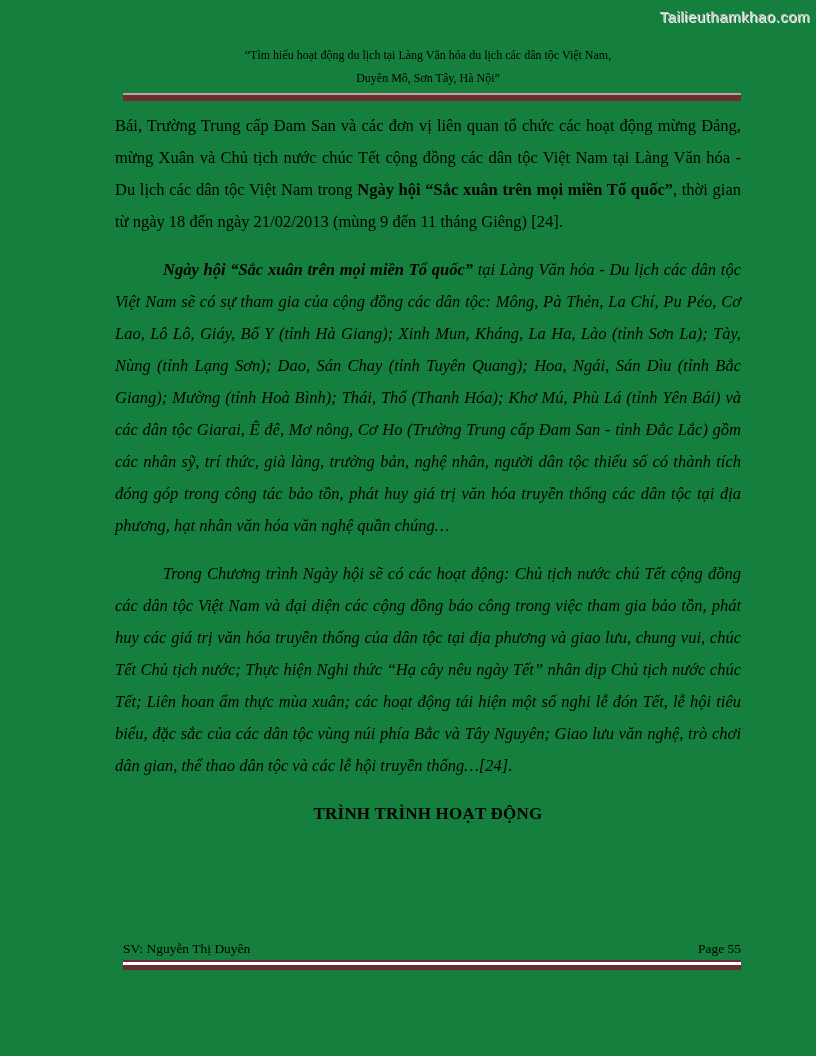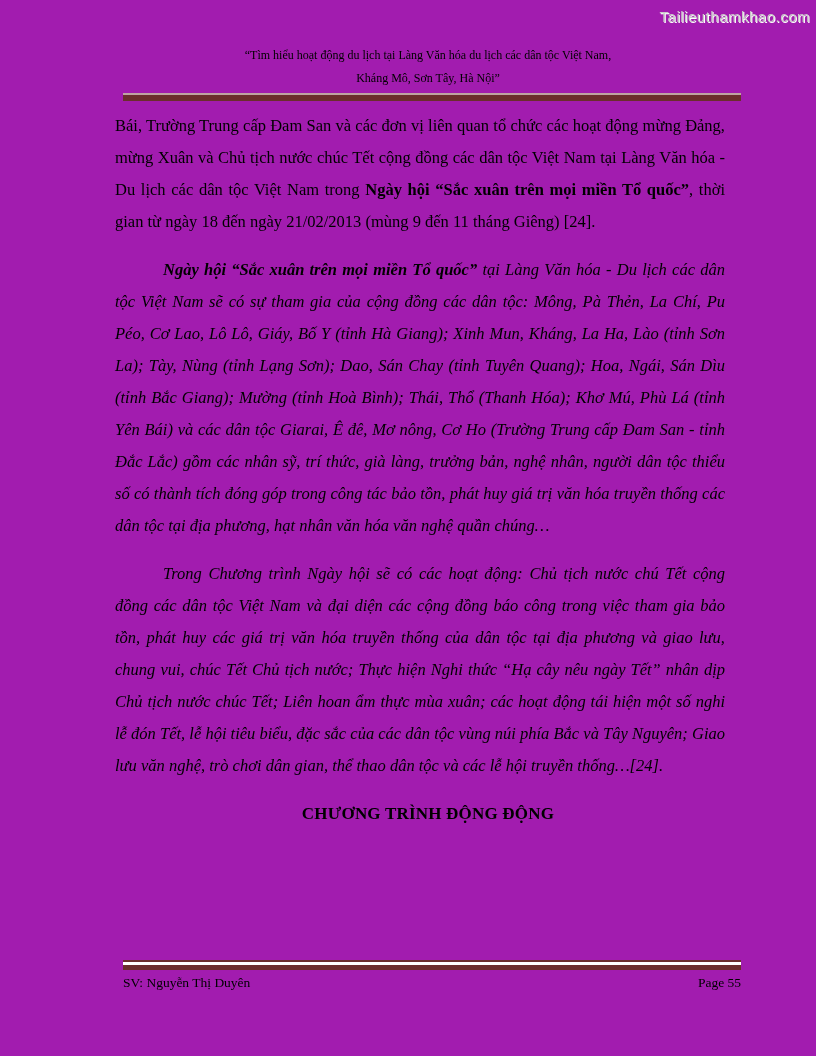--- a/index.html
+++ b/index.html
@@ -2,21 +2,21 @@
 <html><head>
 <meta charset="utf-8">
 <style>
   * { margin: 0; padding: 0; box-sizing: border-box; }
   html, body { background: #ffffff; }
   .page {
     position: relative;
     width: 816px;
     height: 1056px;
     margin: 0 auto;
-    background: #a21caf;
+    background: #15803d;
     overflow: hidden;
     font-family: "Liberation Serif", serif;
     color: #000000;
   }
   .watermark {
     position: absolute;
     top: 8px;
     right: 6px;
     font-family: "Liberation Sans", sans-serif;
     font-size: 15px;
@@ -45,21 +45,21 @@
   }
   .doc-body {
     position: absolute;
     top: 110px;
     left: 115px;
     width: 626px;
     font-size: 16.5px;
     line-height: 32px;
     text-align: justify;
   }
-  .para { margin: 0 16px 16px 0; }
+  .para { margin: 0 0 16px 0; }
   .para.indent { text-indent: 48px; font-style: italic; }
   .bold { font-weight: bold; }
   .section-heading {
     text-align: center;
     font-weight: bold;
     font-size: 17px;
     margin-top: 6px;
     letter-spacing: 0.2px;
   }
   .footer-rule {
@@ -67,49 +67,49 @@
     top: 960px;
     left: 123px;
     width: 618px;
     height: 10px;
     border-top: 2px solid #6b2d2d;
     border-bottom: 5px solid #6b2d2d;
     background: #ffffff;
   }
   .footer-text {
     position: absolute;
-    top: 974px;
+    top: 940px;
     left: 123px;
     width: 618px;
     display: flex;
     justify-content: space-between;
     font-size: 13.5px;
     line-height: 18px;
   }
 </style>
 </head>
 <body>
 
 <div class="page">
 
   <div class="watermark">Tailieuthamkhao.com</div>
 
   <div class="header-block">
     <div>“Tìm hiểu hoạt động du lịch tại Làng Văn hóa du lịch các dân tộc Việt Nam,</div>
-    <div>Kháng Mô, Sơn Tây, Hà Nội”</div>
+    <div>Duyên Mô, Sơn Tây, Hà Nội”</div>
   </div>
 
   <div class="header-rule"></div>
 
   <div class="doc-body">
 
     <p class="para"><span class="">Bái, Trường Trung cấp Đam San và các đơn vị liên quan tổ chức các hoạt động mừng Đảng, mừng Xuân và Chủ tịch nước chúc Tết cộng đồng các dân tộc Việt Nam tại Làng Văn hóa - Du lịch các dân tộc Việt Nam trong </span><span class="bold">Ngày hội “Sắc xuân trên mọi miền Tổ quốc”</span><span class="">, thời gian từ ngày 18 đến ngày 21/02/2013 (mùng 9 đến 11 tháng Giêng) [24].</span></p>
       <p class="para indent"><span class="bold">Ngày hội “Sắc xuân trên mọi miền Tổ quốc”</span><span class=""> tại Làng Văn hóa - Du lịch các dân tộc Việt Nam sẽ có sự tham gia của cộng đồng các dân tộc: Mông, Pà Thẻn, La Chí, Pu Péo, Cơ Lao, Lô Lô, Giáy, Bố Y (tỉnh Hà Giang); Xinh Mun, Kháng, La Ha, Lào (tỉnh Sơn La); Tày, Nùng (tỉnh Lạng Sơn); Dao, Sán Chay (tỉnh Tuyên Quang); Hoa, Ngái, Sán Dìu (tỉnh Bắc Giang); Mường (tỉnh Hoà Bình); Thái, Thổ (Thanh Hóa); Khơ Mú, Phù Lá (tỉnh Yên Bái) và các dân tộc Giarai, Ê đê, Mơ nông, Cơ Ho (Trường Trung cấp Đam San - tỉnh Đắc Lắc) gồm các nhân sỹ, trí thức, già làng, trưởng bản, nghệ nhân, người dân tộc thiểu số có thành tích đóng góp trong công tác bảo tồn, phát huy giá trị văn hóa truyền thống các dân tộc tại địa phương, hạt nhân văn hóa văn nghệ quần chúng…</span></p>
       <p class="para indent"><span class="">Trong Chương trình Ngày hội sẽ có các hoạt động: Chủ tịch nước chú Tết cộng đồng các dân tộc Việt Nam và đại diện các cộng đồng báo công trong việc tham gia bảo tồn, phát huy các giá trị văn hóa truyền thống của dân tộc tại địa phương và giao lưu, chung vui, chúc Tết Chủ tịch nước; Thực hiện Nghi thức “Hạ cây nêu ngày Tết” nhân dịp Chủ tịch nước chúc Tết; Liên hoan ẩm thực mùa xuân; các hoạt động tái hiện một số nghi lễ đón Tết, lễ hội tiêu biểu, đặc sắc của các dân tộc vùng núi phía Bắc và Tây Nguyên; Giao lưu văn nghệ, trò chơi dân gian, thể thao dân tộc và các lễ hội truyền thống…[24].</span></p>
-      <div class="section-heading">CHƯƠNG TRÌNH ĐỘNG ĐỘNG</div>
+      <div class="section-heading">TRÌNH TRÌNH HOẠT ĐỘNG</div>
   </div>
 
   <div class="footer-rule"></div>
 
   <div class="footer-text">
     <span>SV: Nguyễn Thị Duyên</span>
     <span>Page 55</span>
   </div>
 
 </div>

